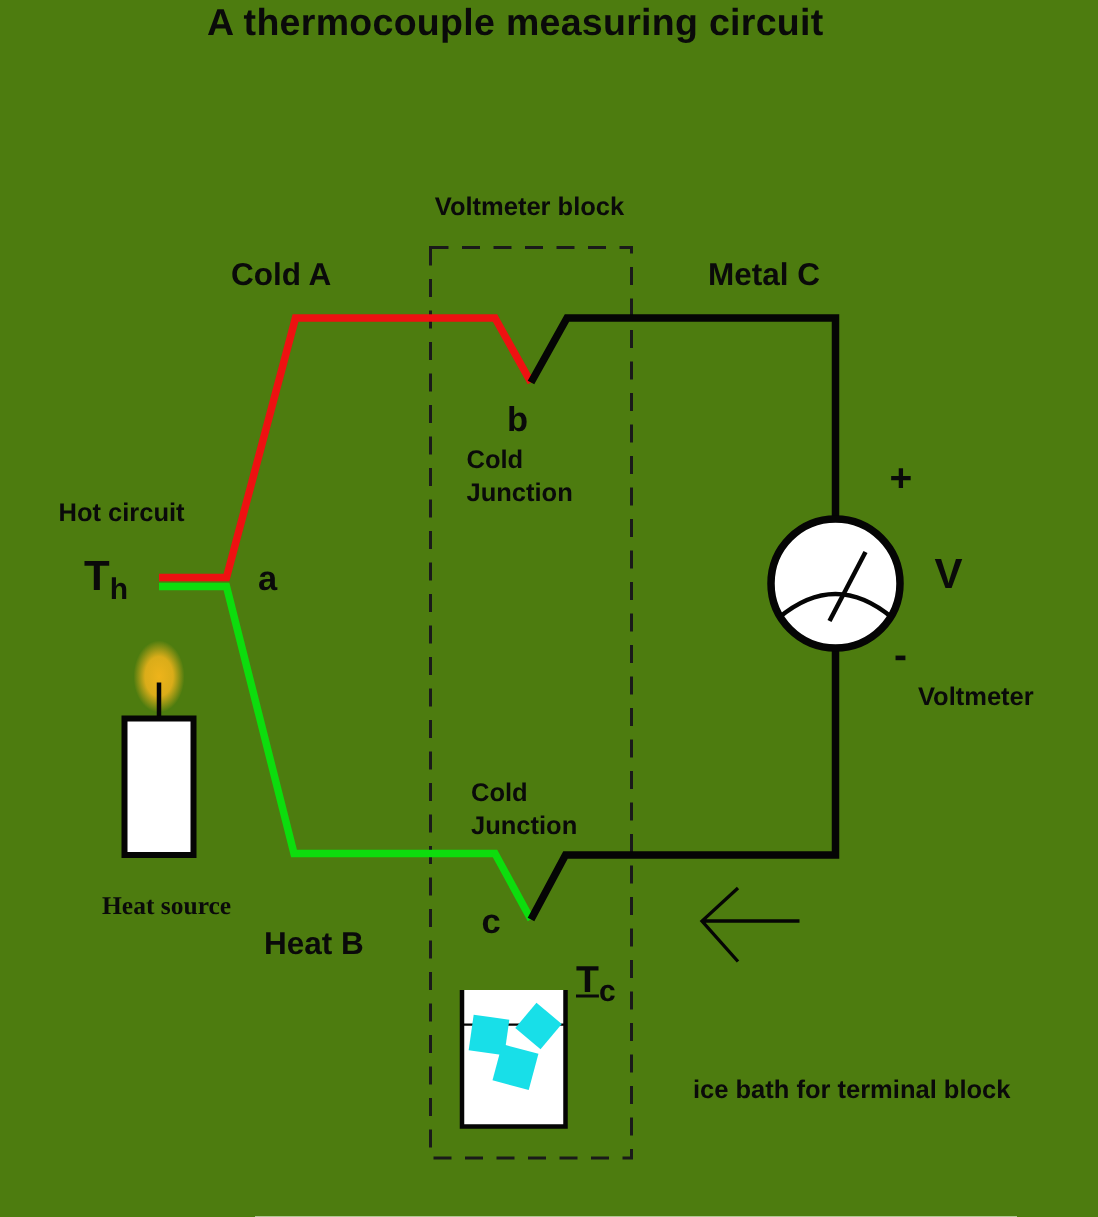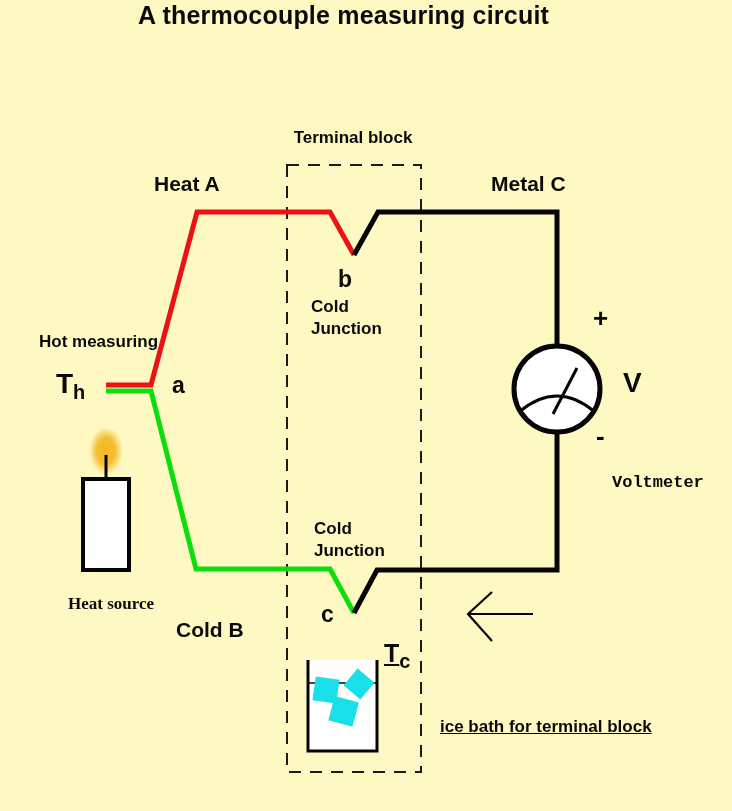--- a/index.html
+++ b/index.html
@@ -1,19 +1,19 @@
 <!DOCTYPE html>
 <html><head>
 <meta charset="utf-8">
 <style>
   html,body{margin:0;padding:0;background:#ffffff;}
   .canvas{
     position:relative;
     width:732px;height:811px;
-    background:#fef9c3;
+    background:#4d7c0f;
     overflow:hidden;
     font-family:"Liberation Sans",sans-serif;
   }
   .diagram-svg{position:absolute;left:0;top:0;}
   .label{
     position:absolute;
     font-family:"Liberation Sans",sans-serif;
     font-weight:bold;
     color:#0a0a0a;
     white-space:nowrap;
@@ -67,50 +67,50 @@
     <line x1="309" y1="683" x2="376" y2="683" stroke="#050505" stroke-width="1.5"></line>
     <rect x="314" y="678" width="24" height="24" transform="rotate(8 326 690)" fill="#18dfe8"></rect>
     <rect x="348" y="673" width="22" height="22" transform="rotate(40 359 684)" fill="#18dfe8"></rect>
     <rect x="331" y="699" width="25" height="25" transform="rotate(15 344 712)" fill="#18dfe8"></rect>
 
     <path d="M468,614 L533,614 M492,592 L468,614 L492,641" fill="none" stroke="#050505" stroke-width="2.2"></path>
   </svg>
 
   <div class="label title center" style="left:0;top:31;width:687px;">A thermocouple measuring circuit</div>
 
-  <div class="label mid center" style="left:253px;top:127px;width:200px;">Terminal block</div>
+  <div class="label mid center" style="left:253px;top:127px;width:200px;">Voltmeter block</div>
 
-  <div class="label big" style="left:154px;top:171px;">Heat A</div>
+  <div class="label big" style="left:154px;top:171px;">Cold A</div>
 
-  <div class="label big" style="left:491px;top:171px;">Metal C</div>
+  <div class="label big" style="left:472px;top:171px;">Metal C</div>
 
-  <div class="label big" style="left:176px;top:617px;">Cold B</div>
+  <div class="label big" style="left:176px;top:617px;">Heat B</div>
 
-  <div class="label mid" style="left:39px;top:331px;">Hot measuring</div>
+  <div class="label mid" style="left:39px;top:331px;">Hot circuit</div>
 
   <div class="label sym" style="left:56px;top:366px;"><span>T</span><sub>h</sub></div>
 
   <div class="label point" style="left:172px;top:371px;">a</div>
 
   <div class="label point" style="left:338px;top:265px;">b</div>
 
   <div class="label point" style="left:321px;top:600px;">c</div>
 
   <div class="label mid wrap" style="left:311px;top:296px;">Cold Junction</div>
 
   <div class="label mid wrap" style="left:314px;top:518px;">Cold Junction</div>
 
   <div class="label plusminus" style="left:593px;top:302px;">+</div>
 
   <div class="label sym" style="left:623px;top:365px;">V</div>
 
   <div class="label plusminus" style="left:596px;top:420px;">-</div>
 
-  <div class="label mid" style="left:612px;top:472px;font-family:Liberation Mono, monospace;">Voltmeter</div>
+  <div class="label mid" style="left:612px;top:454px;">Voltmeter</div>
 
   <div class="label mid" style="left:68px;top:593px;font-family:Liberation Serif, serif;">Heat source</div>
 
 
   <div class="label sym" style="left:384px;top:638px;font-size:25px;text-decoration:underline;"><span>T</span><sub>c</sub></div>
 
-  <div class="label mid" style="left:440px;top:716px;text-decoration:underline;">ice bath for terminal block</div>
+  <div class="label mid" style="left:462px;top:716px;">ice bath for terminal block</div>
 
 </div>
 
 </body></html>

